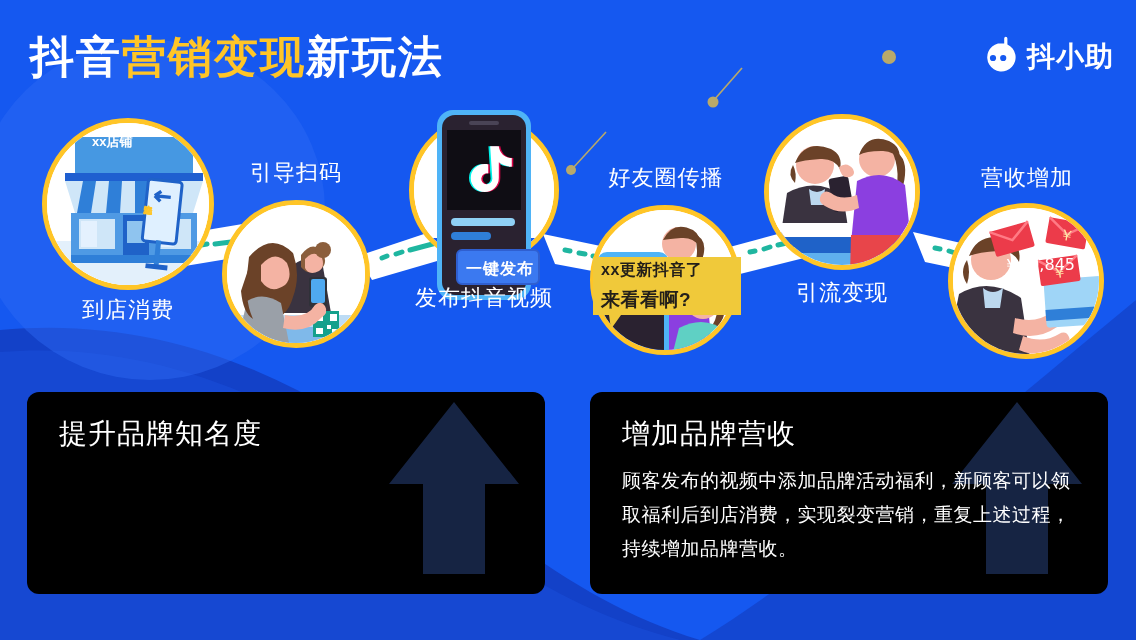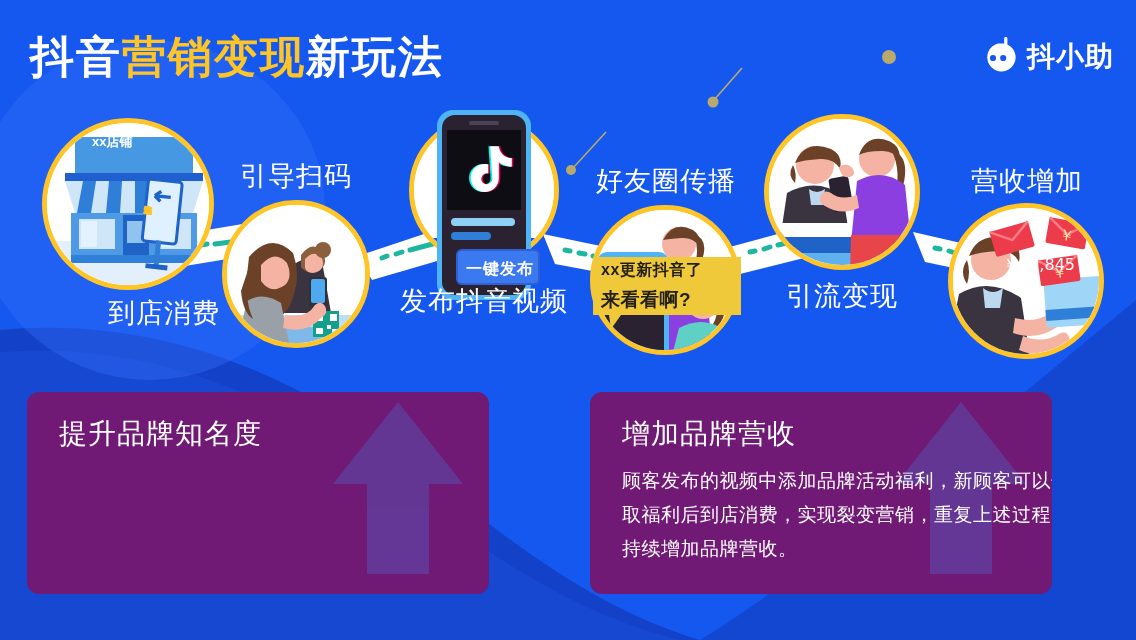--- a/index.html
+++ b/index.html
@@ -28,32 +28,32 @@
 
   
   .flow { position:absolute; left:0; top:100px; width:1136px; height:280px; }
   .node { position:absolute; }
   .bubble {
     position:absolute; border-radius:50%;
     border:5px solid #ffc527; background:#ffffff;
     overflow:hidden;
   }
   .node-label {
-    position:absolute; color:#ffffff; font-size:27px;
+    position:absolute; color:#ffffff; font-size:22px;
     letter-spacing:1px; white-space:nowrap; text-align:center;
   }
 
   
   .connector { position:absolute; }
 
   
   .cards { position:absolute; left:0; top:392px; width:1136px; height:210px; }
   .card {
-    position:absolute; top:0; width:462px; height:202px;
-    background:#701a75; border-radius:12px; overflow:hidden;
+    position:absolute; top:0; width:518px; height:202px;
+    background:#000000; border-radius:12px; overflow:hidden;
   }
   .card.left { left:27px; }
   .card.right { left:590px; }
   .card-wm { position:absolute; right:6px; top:-4px; opacity:.30; }
   .card-title {
     position:absolute; left:32px; top:23px;
     font-size:28px; color:#ffffff; letter-spacing:1px;
   }
   .card-body {
     position:absolute; left:32px; top:72px; width:462px;
@@ -184,21 +184,21 @@
         <g transform="rotate(6 118 110)">
           <rect x="96" y="58" width="34" height="62" rx="3" fill="#dff0ff" stroke="#1f62c8" stroke-width="3"></rect>
           <path d="M104,74 h16 M104,74 l6,-5 M104,74 l6,5" stroke="#1f62c8" stroke-width="3.4" fill="none"></path>
           <rect x="110" y="118" width="5" height="26" fill="#2f7fd8"></rect>
           <rect x="102" y="142" width="22" height="5" fill="#1f62c8"></rect>
         </g>
       </svg>
     </div>
     <div class="scene-txt" style="left:92px; top:33px; font-size:13px; color:#ffffff;">xx店铺</div>
     <div class="scene-txt" style="left:143px; top:98px; font-size:9px; color:#ffc527; writing-mode:vertical-rl; transform:rotate(5deg); line-height:11px;">欢迎光临</div>
-    <div class="node-label" style="left:20px; top:195px; width:200px;text-align:right;">到店消费</div>
+    <div class="node-label" style="left:28px; top:195px; width:200px;">到店消费</div>
   </div>
 
   <div class="node">
     <div class="bubble" style="left:222px; top:100px; width:148px; height:148px;">
       <svg viewBox="0 0 148 148" width="148" height="148">
         <rect width="148" height="148" fill="#ffffff"></rect>
         <rect x="0" y="110" width="148" height="38" fill="#bddcf5"></rect>
         <rect x="0" y="122" width="148" height="26" fill="#7fb9ea"></rect>
 
         <path d="M62,64 q16,-18 34,-2 l8,46 h-52 Z" fill="#3a3340"></path>

